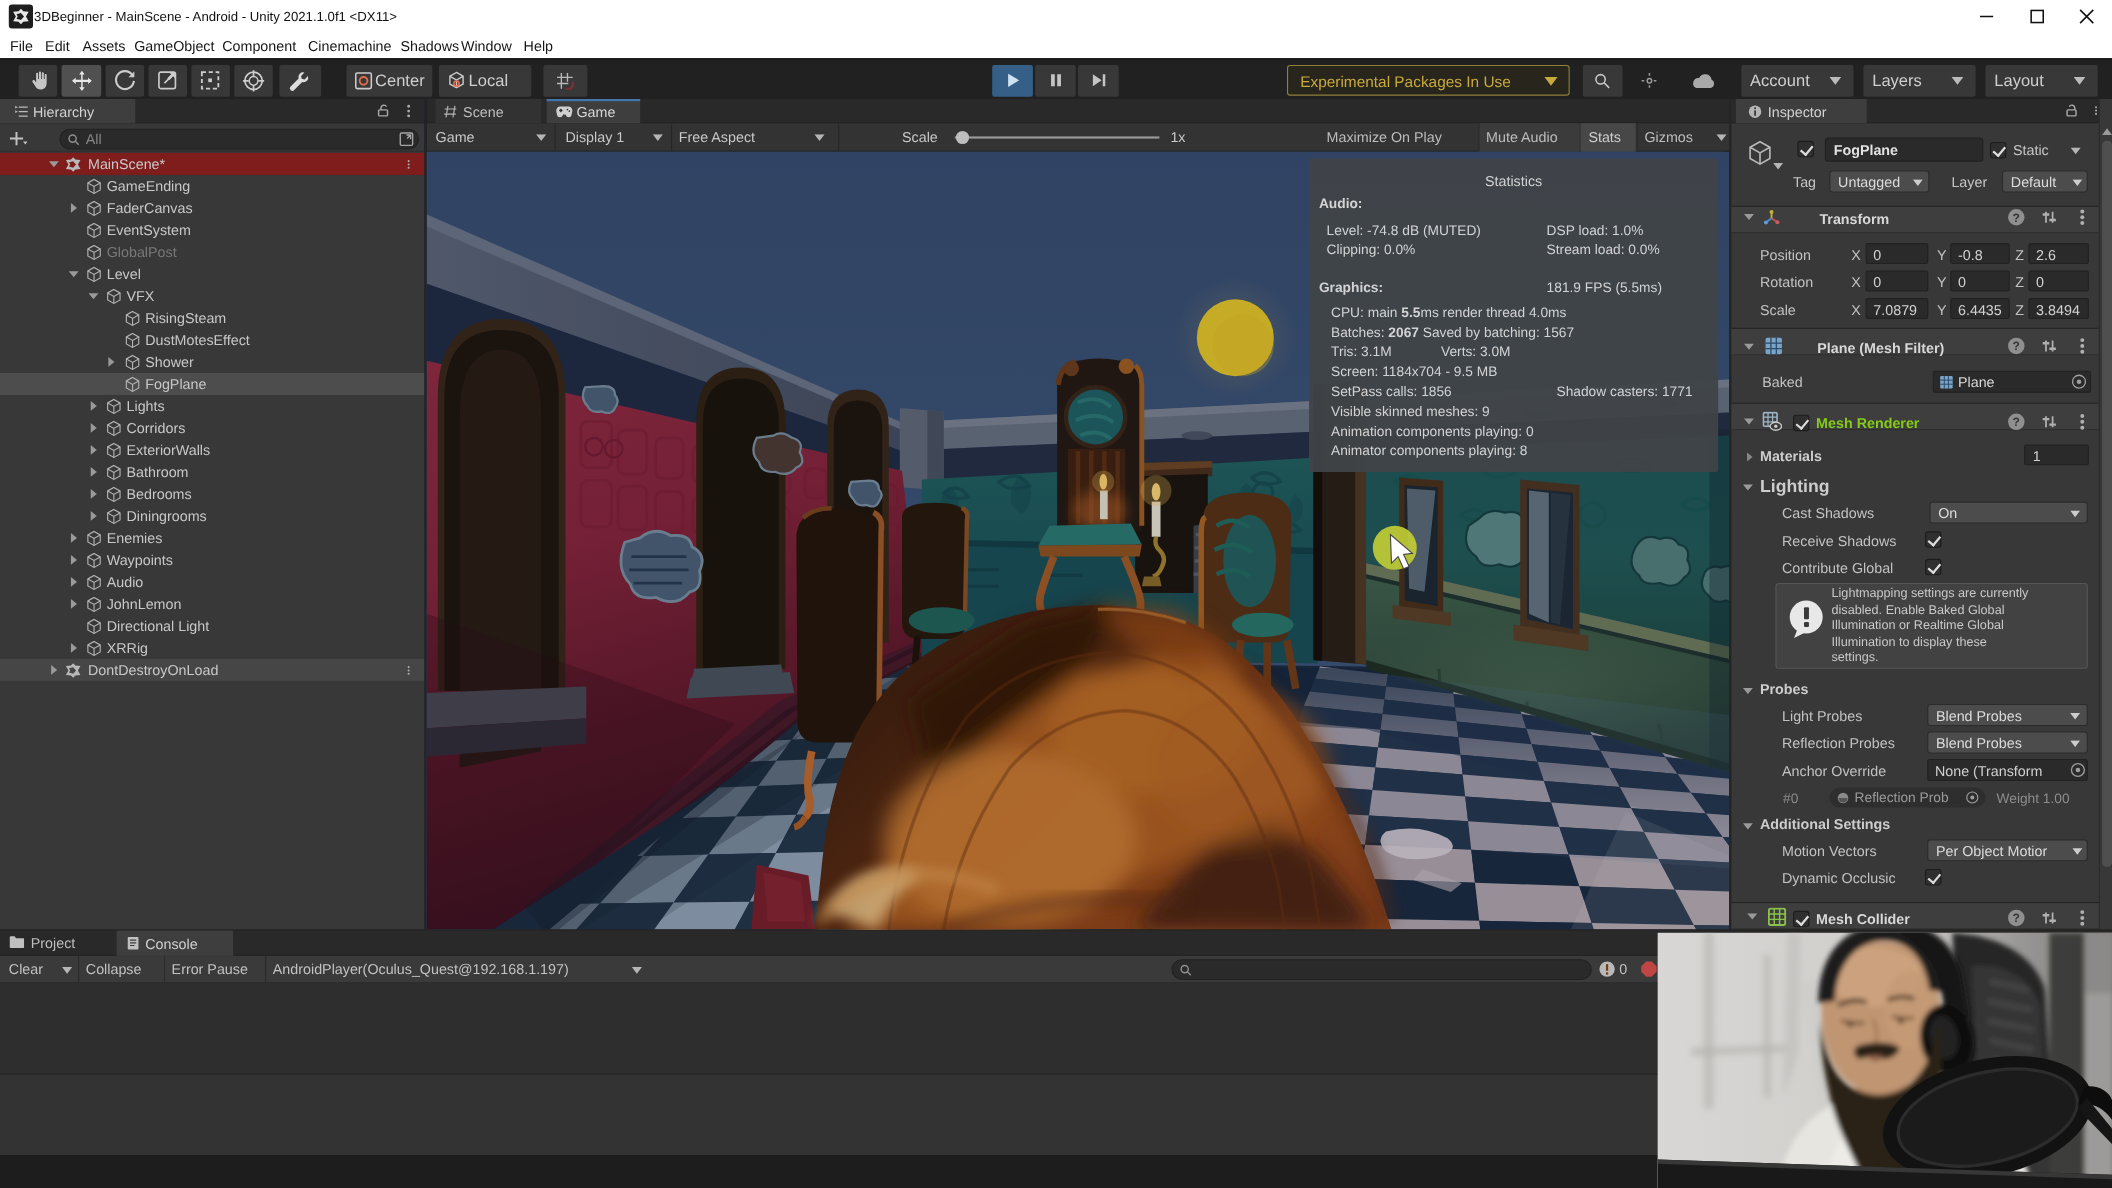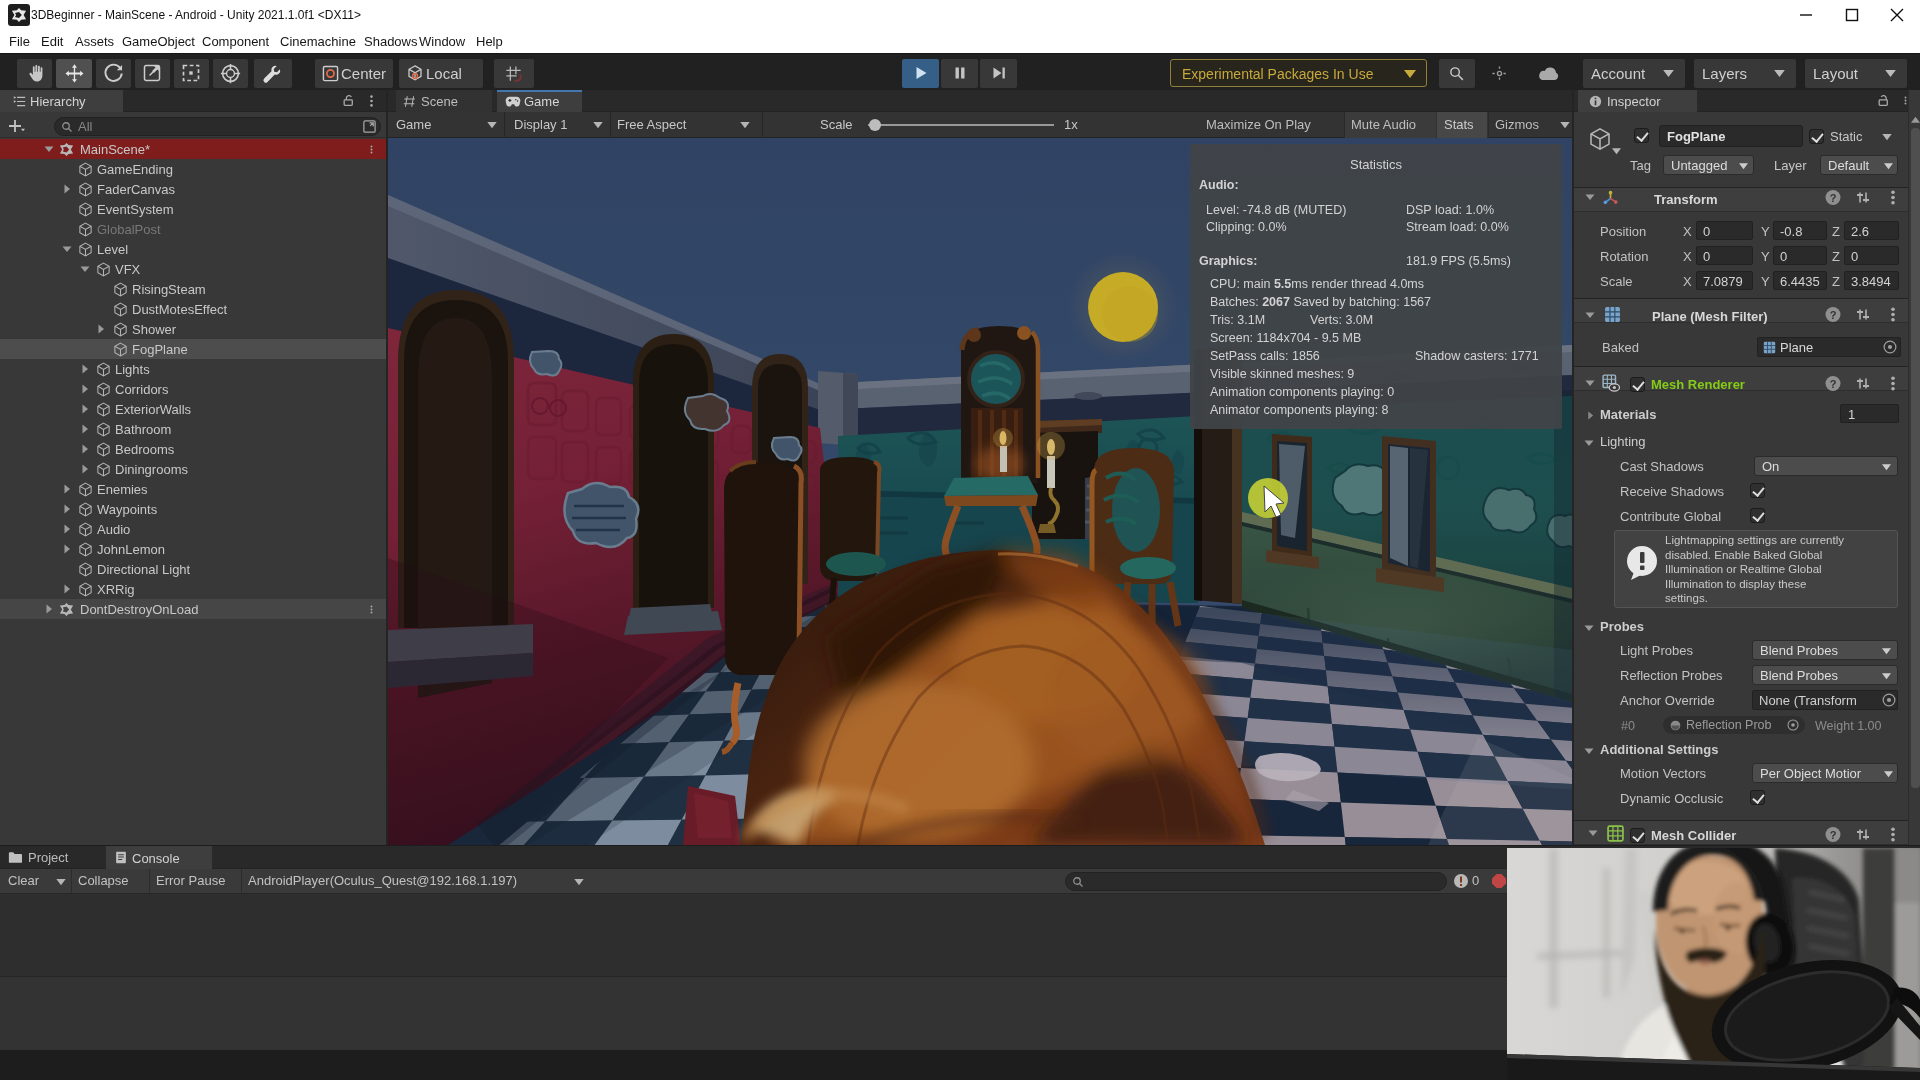--- a/index.html
+++ b/index.html
@@ -1173,21 +1173,21 @@
       </g>
 </svg>
   <svg class="abs" style="left:12px;top:321px" width="9" height="9" viewBox="0 0 10 10">
       <path fill="#888" d="M2.5 0.5l5.5 4.5-5.5 4.5z"></path>
     </svg>
   <div class="abs" style="left:26px;top:317px;font-size:13px;font-weight:bold;color:#cdcdcd">Materials</div>
   <div class="nfield" style="left:266px;top:314px;width:59px"><span style="margin-left:7px">1</span></div>
   <svg class="abs" style="left:10px;top:348px" width="10" height="10" viewBox="0 0 10 10">
       <path fill="#9a9a9a" d="M0.5 2.5h9L5 8z"></path>
     </svg>
-  <div class="abs" style="left:26px;top:344px;font-size:13px;font-weight:normal;color:#cdcdcd">Lighting</div>
+  <div class="abs" style="left:26px;top:344px;font-size:16px;font-weight:bold;color:#cdcdcd">Lighting</div>
   <div class="rowlab" style="left:46px;top:369px">Cast Shadows</div>
   <div class="pill" style="left:180px;top:366px;width:144px"></div>
   <div class="abs" style="left:188px;top:369px;font-size:13px;color:#dcdcdc">On</div>
   <svg class="abs" style="left:308px;top:374px" width="9" height="7" viewBox="0 0 12 9">
       <path fill="#ccc" d="M0 0h12L6 8z"></path>
     </svg>
   <div class="rowlab" style="left:46px;top:394px">Receive Shadows</div>
   <div class="chk" style="left:176px;top:393px"></div>
   <div class="rowlab" style="left:46px;top:419px">Contribute Global</div>
   <div class="chk" style="left:176px;top:418px"></div>

